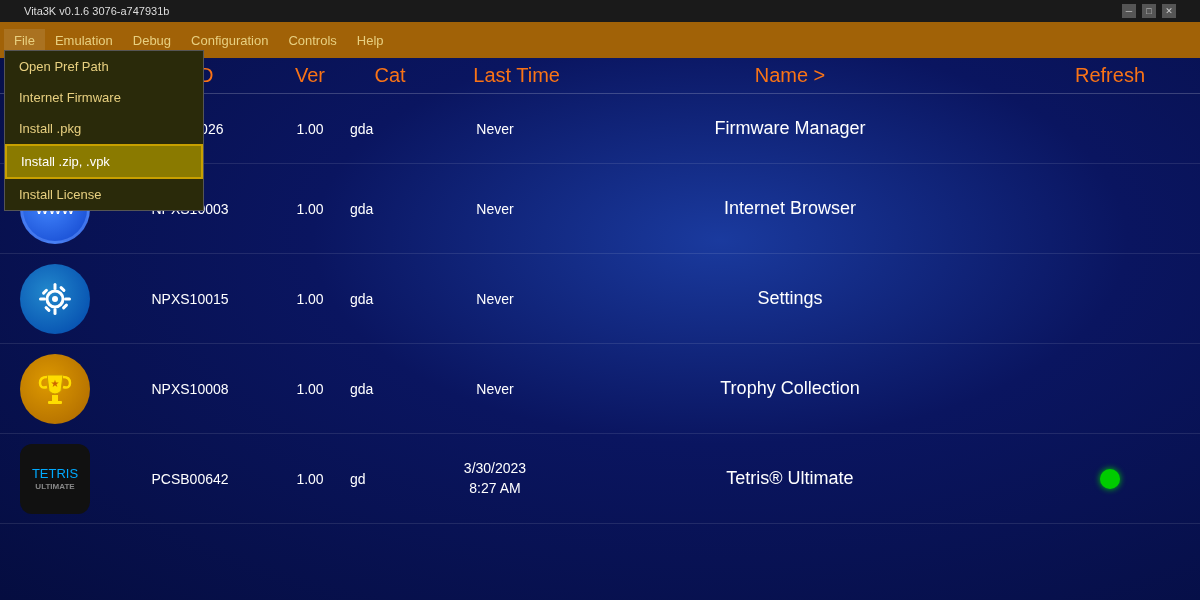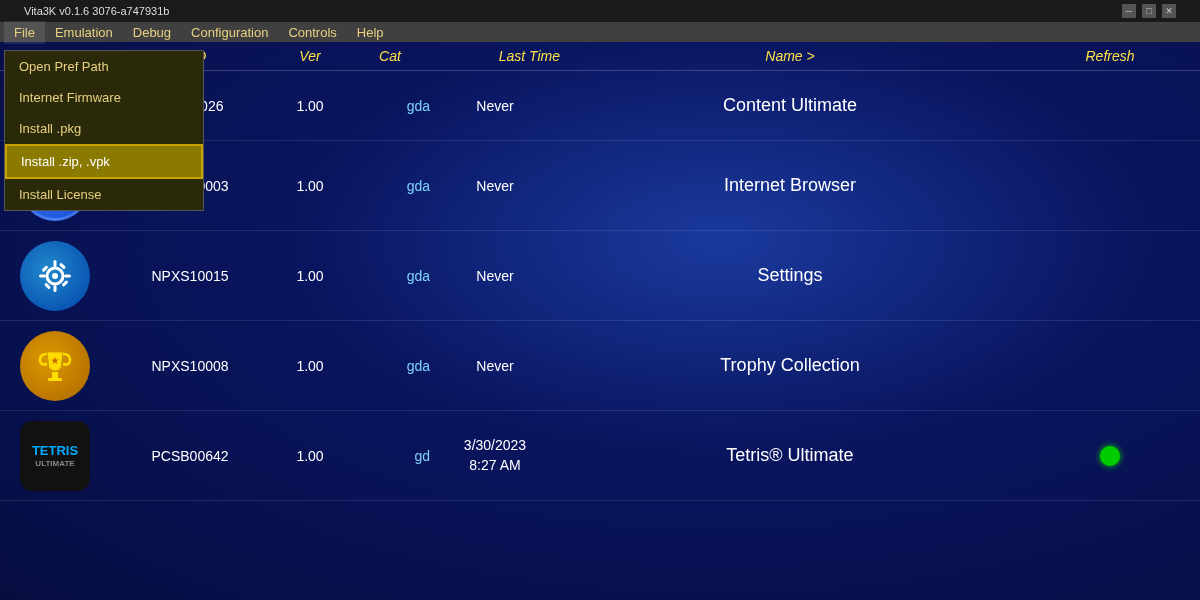--- a/index.html
+++ b/index.html
@@ -42,22 +42,22 @@
       cursor: pointer;
       font-size: 9px;
       color: #ccc;
       display: flex; align-items: center; justify-content: center;
     }
 
     
     .menubar {
       position: relative;
       z-index: 10;
-      background: #404040;
-      height: 20px;
+      background: #a16207;
+      height: 36px;
       display: flex;
       align-items: center;
       padding: 10px 4px;
     }
     .menubar-item {
       color: #e8d080;
       font-size: 13px;
       padding: 4px 10px;
       cursor: pointer;
       position: relative;
@@ -95,24 +95,23 @@
       flex-direction: column;
       height: calc(600px - 50px);
     }
 
     
     .table-header {
       display: flex;
       align-items: center;
       padding: 6px 0;
       border-bottom: 1px solid rgba(255,255,255,0.2);
-      color: #fde047;
-      font-size: 14px;
+      color: #f97316;
+      font-size: 20px;
       padding-left: 110px;
-      font-style: italic;
     }
     .col-id { width: 160px; text-align: center; }
     .col-ver { width: 80px; text-align: center; }
     .col-cat { width: 80px; text-align: center; }
     .col-time { width: 130px; text-align: right; }
     .col-name { flex: 1; text-align: center; }
     .col-refresh { width: 180px; text-align: center; }
 
     
     .table-row {
@@ -139,22 +138,22 @@
     }
     .cell-ver {
       width: 80px;
       text-align: center;
       color: #fff;
       font-size: 14px;
       flex-shrink: 0;
     }
     .cell-cat {
       width: 80px;
-      text-align: right;
-      color: #7dd3fc;
+      text-align: left;
+      color: #ffffff;
       font-size: 14px;
       flex-shrink: 0;
     }
     .cell-time {
       width: 130px;
       text-align: center;
       color: #fff;
       font-size: 14px;
       flex-shrink: 0;
     }
@@ -204,21 +203,21 @@
       font-size: 11px;
       font-weight: bold;
       color: #00aaff;
       text-align: center;
       line-height: 1.2;
       position: relative;
     }
     .tetris-logo {
       display: flex; flex-direction: column; align-items: center;
     }
-    .tetris-text { color: #00aaff; font-size: 13px; font-weight: 700; }
+    .tetris-text { color: #00aaff; font-size: 13px; font-weight: 400; }
     .tetris-sub { color: #888; font-size: 8px; }
 
     .status-dot {
       width: 20px; height: 20px;
       border-radius: 50%;
       background: #00cc00;
       box-shadow: 0 0 6px #00cc00;
       margin: auto;
     }
   </style>
@@ -268,21 +267,21 @@
 
   <div class="table-row" style="min-height:70px;">
     <div class="cell-icon">
 
       <div style="width:70px;height:40px;border-radius:10px;background:linear-gradient(135deg,#4466cc,#224499);"></div>
     </div>
     <div class="cell-id">PXS10026</div>
     <div class="cell-ver">1.00</div>
     <div class="cell-cat">gda</div>
     <div class="cell-time">Never</div>
-    <div class="cell-name">Content Ultimate</div>
+    <div class="cell-name">Firmware Manager</div>
     <div style="width:180px;"></div>
   </div>
 
   <div class="table-row">
     <div class="cell-icon">
       <div class="icon-www">
         <span>www</span>
       </div>
     </div>
     <div class="cell-id">NPXS10003</div>

